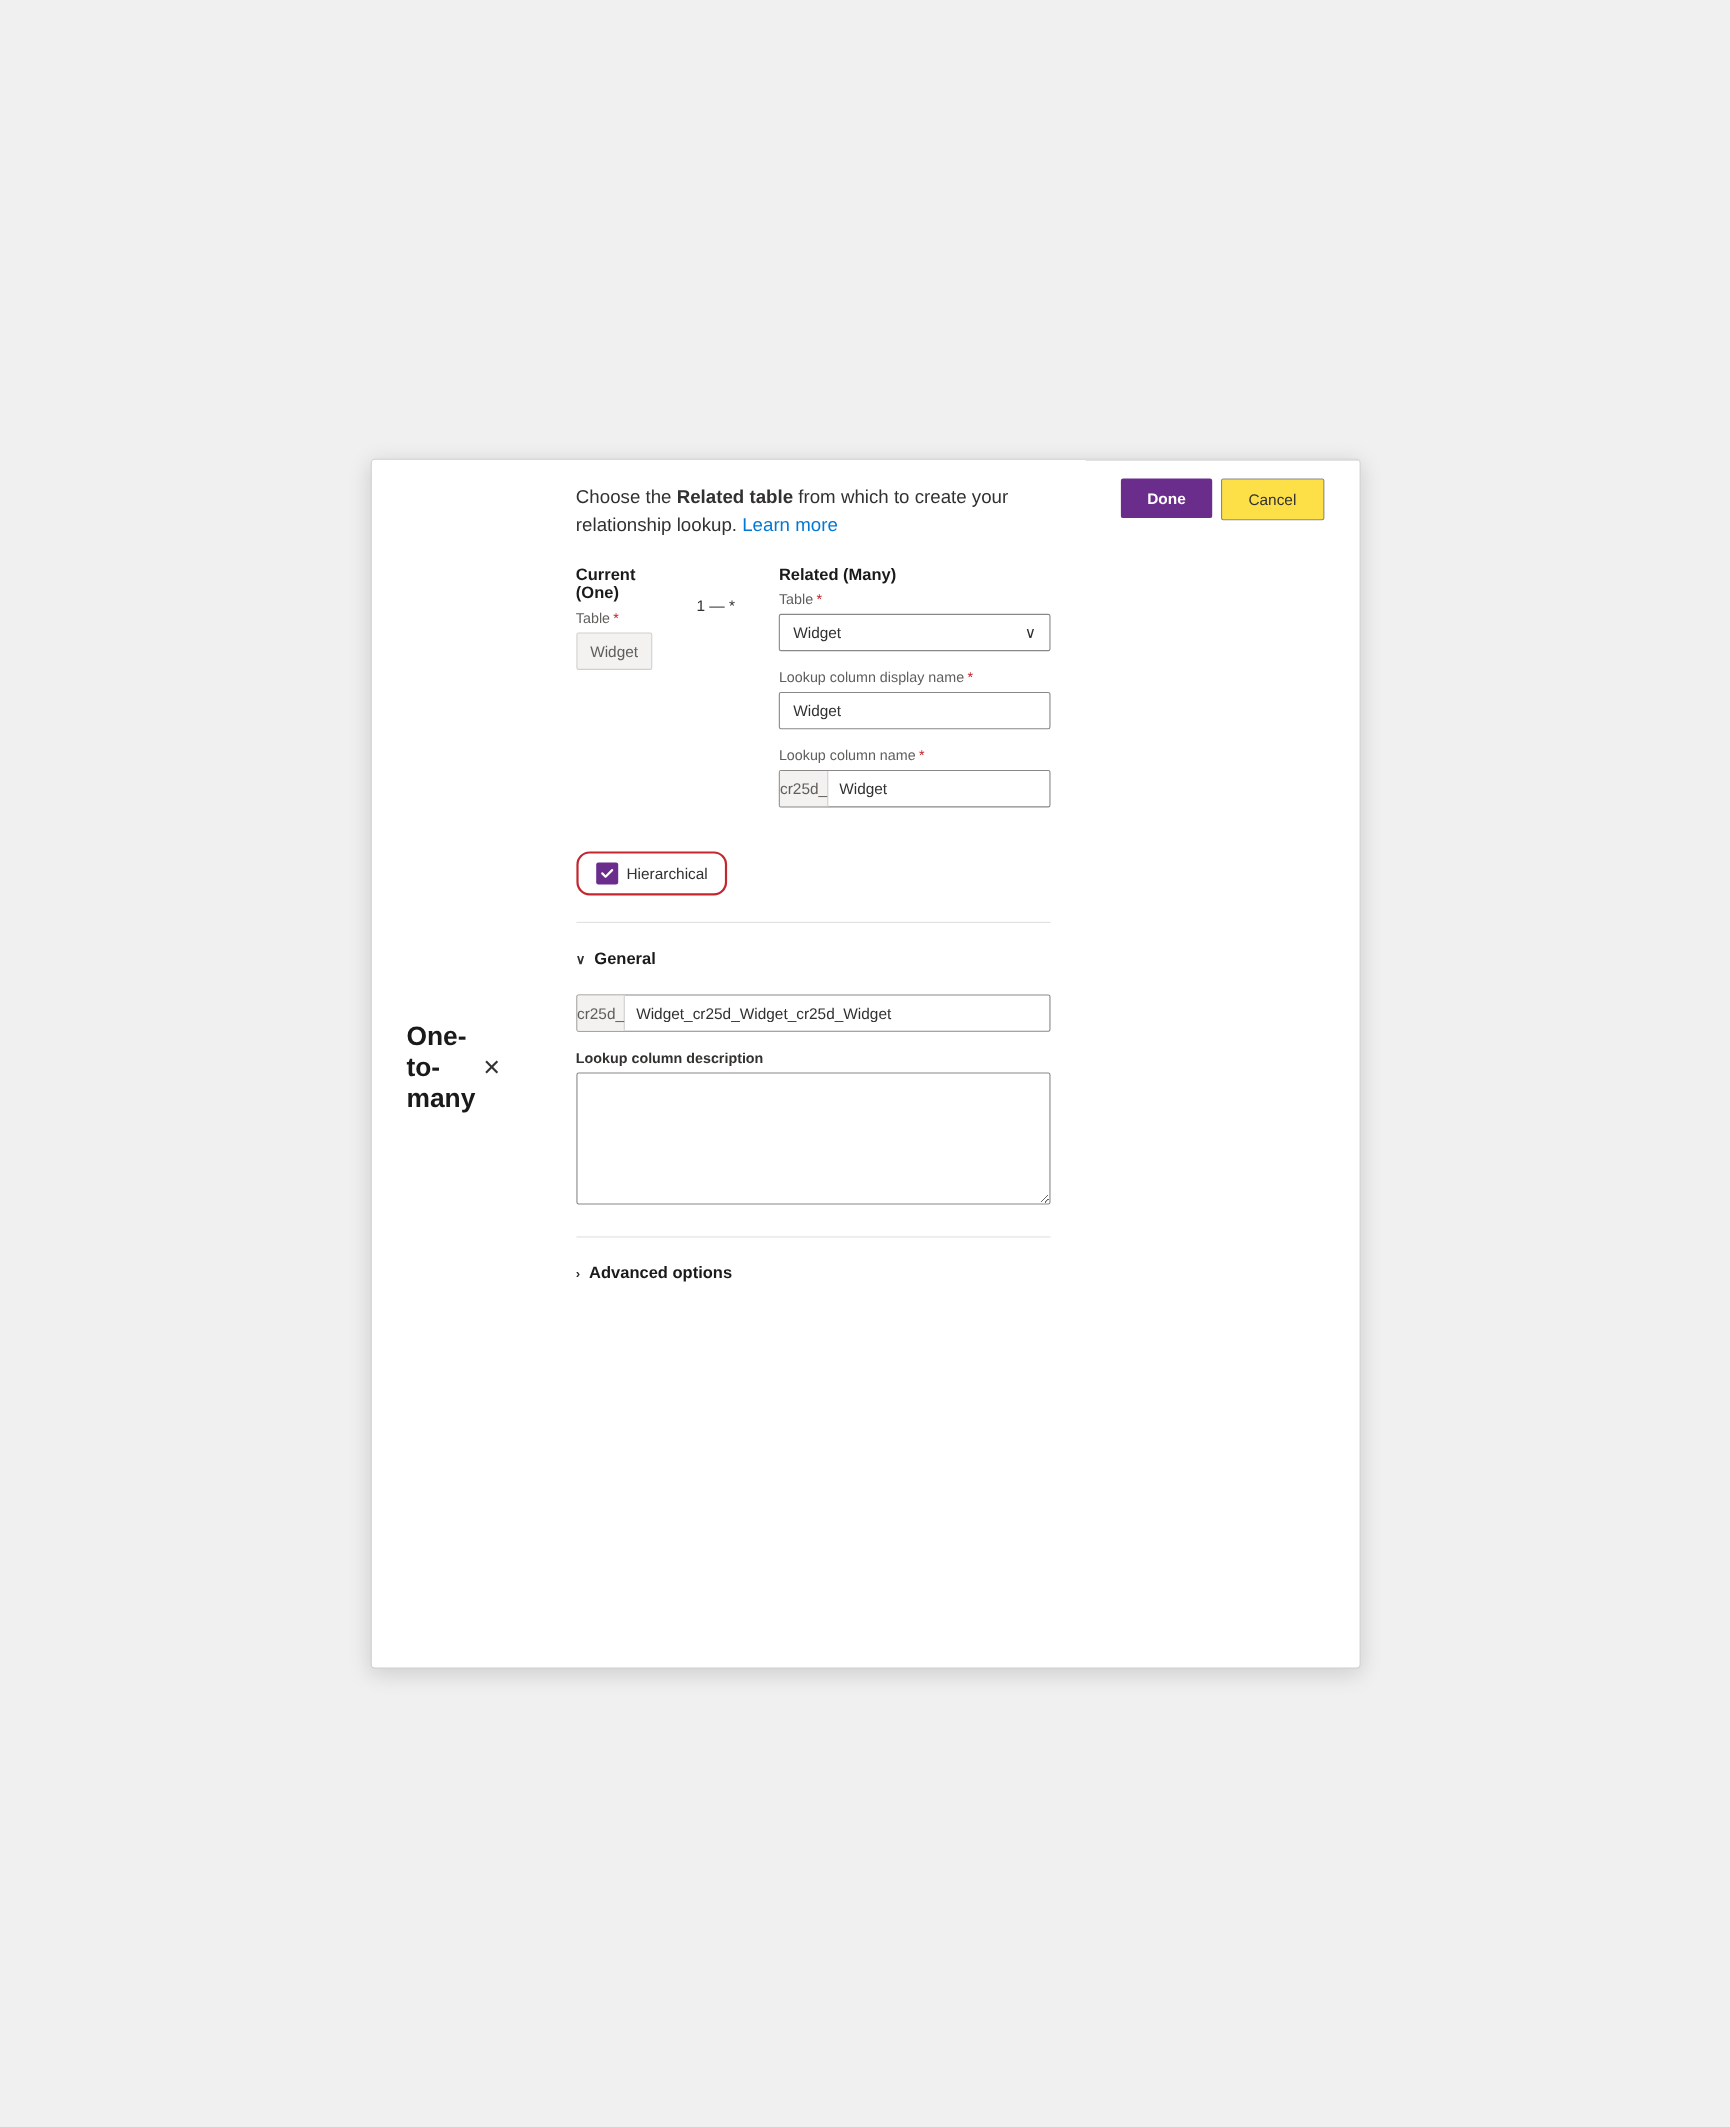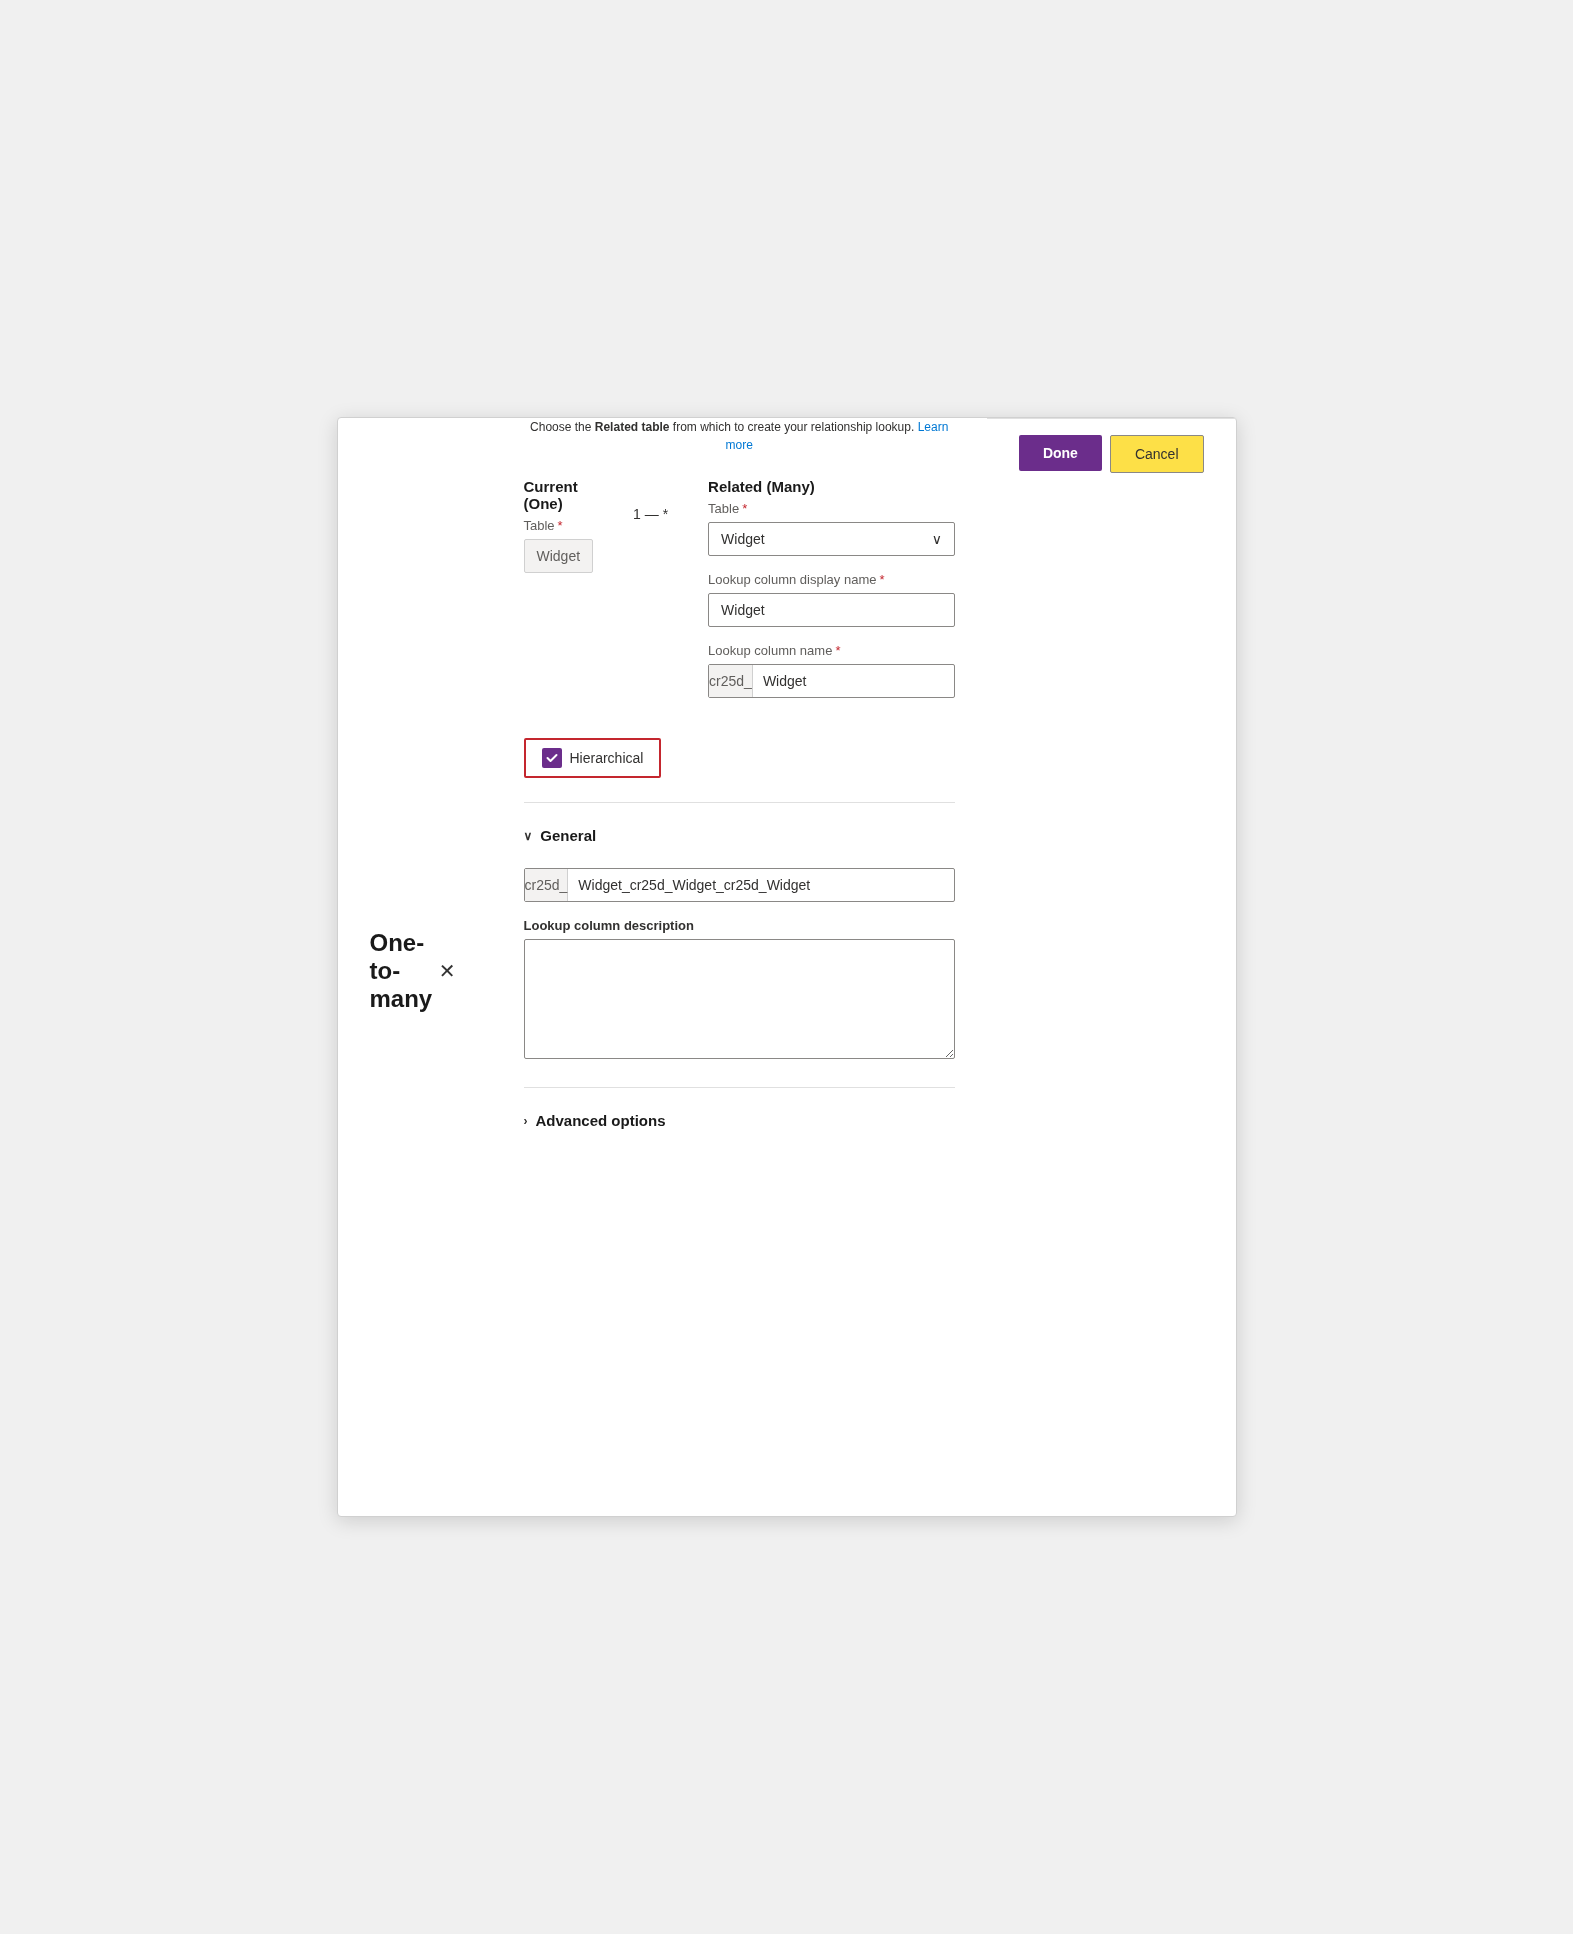--- a/index.html
+++ b/index.html
@@ -56,26 +56,25 @@
       align-items: center;
       justify-content: center;
     }
 
     .dialog-body {
       padding: 0 32px;
       flex: 1;
     }
 
     .description-text {
-      font-size: 12px;
+      font-size: 17px;
       color: #323130;
       margin-bottom: 24px;
-      margin-top: 0;
+      margin-top: 21px;
       line-height: 1.5;
-      text-align: center;
     }
 
     .description-text strong {
       font-weight: 600;
     }
 
     .description-text a {
       color: #0078d4;
       text-decoration: none;
     }
@@ -189,21 +188,21 @@
     .hierarchical-section {
       margin-bottom: 24px;
     }
 
     .hierarchical-checkbox-wrapper {
       display: inline-flex;
       align-items: center;
       gap: 8px;
       border: 2px solid #c4262e;
       padding: 8px 16px;
-      border-radius: 2px;
+      border-radius: 12px;
     }
 
     .checkbox-custom {
       width: 20px;
       height: 20px;
       background: #6b2d8b;
       border-radius: 2px;
       display: flex;
       align-items: center;
       justify-content: center;

